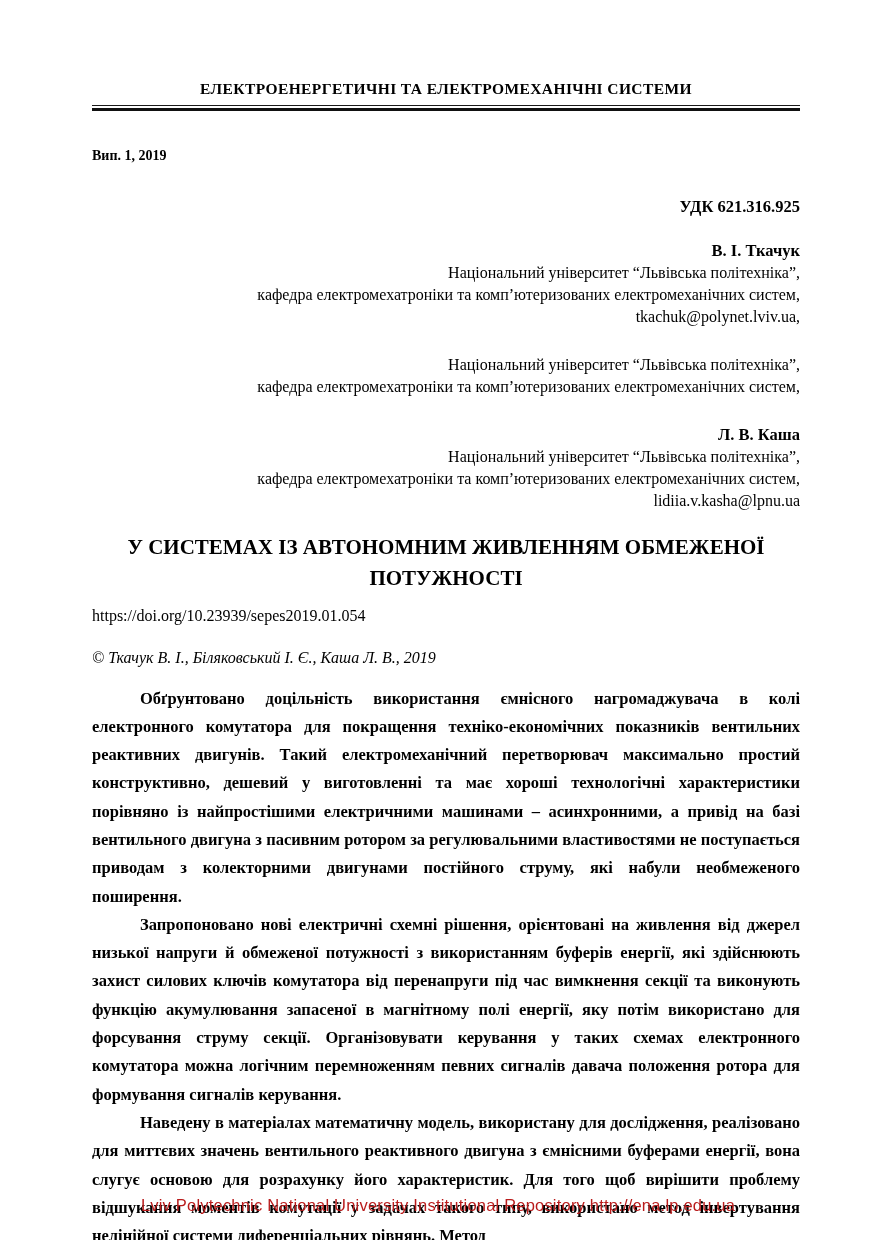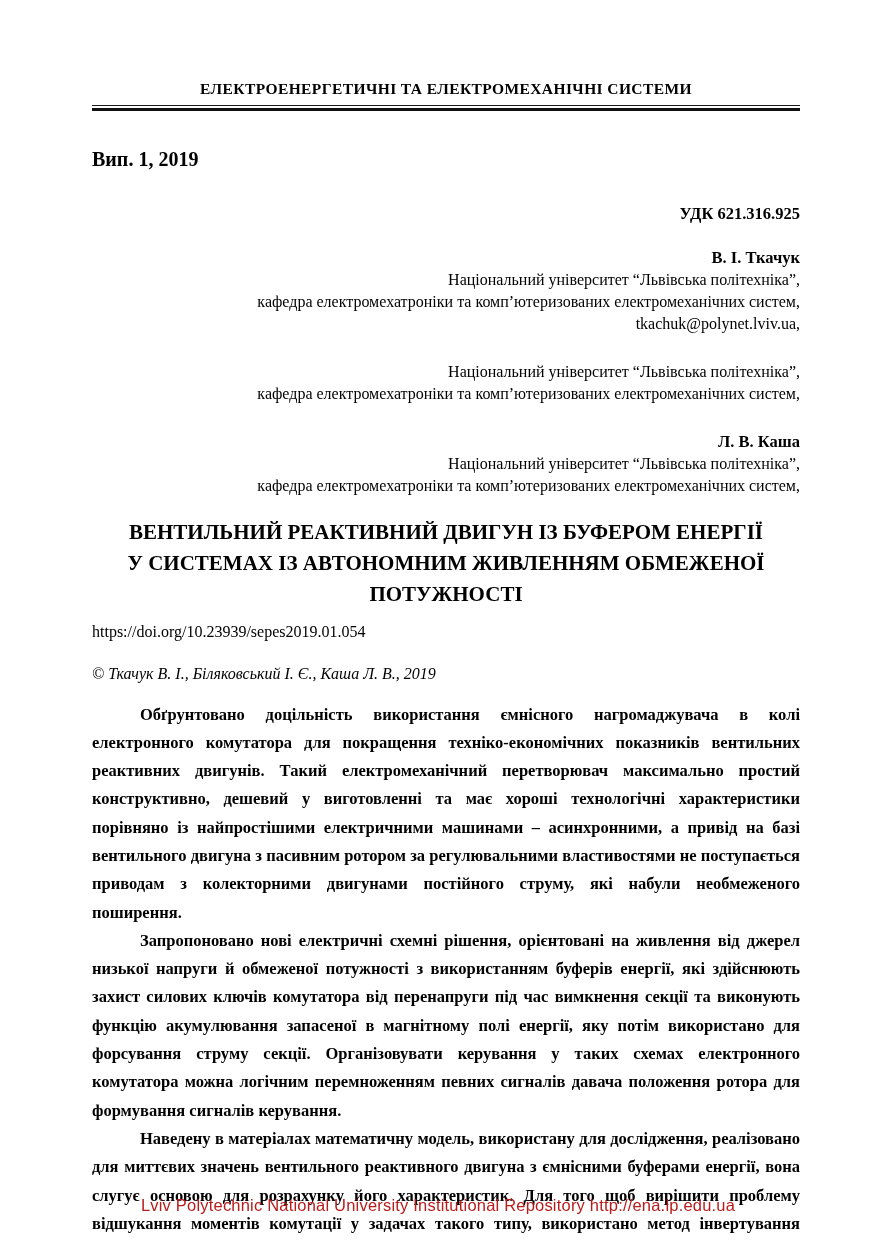--- a/index.html
+++ b/index.html
@@ -32,21 +32,21 @@
   }
   .header-rule {
     border: 0;
     border-top: 1.5px solid #1a1a1a;
     border-bottom: 3px solid #111111;
     height: 1.5px;
     margin: 0;
   }
   .issue {
     font-weight: bold;
-    font-size: 20px;
+    font-size: 14px;
     margin-top: 37px;
   }
   .udc {
     text-align: right;
     font-weight: bold;
     font-size: 16.5px;
     margin-top: 33px;
   }
   .author-block {
     text-align: right;
@@ -130,24 +130,24 @@
 
     <div class="author-block ab-2">
       <div>Національний університет “Львівська політехніка”,</div>
       <div>кафедра електромехатроніки та комп’ютеризованих електромеханічних систем,</div>
     </div>
 
     <div class="author-block ab-3">
       <div class="author-name">Л. В. Каша</div>
       <div>Національний університет “Львівська політехніка”,</div>
       <div>кафедра електромехатроніки та комп’ютеризованих електромеханічних систем,</div>
+      <div>lidiia.v.kasha@lpnu.ua</div>
     </div>
 
     <div class="article-title">
-      <div>ВЕНТИЛЬНИЙ РЕАКТИВНИЙ ДВИГУН ІЗ БУФЕРОМ ЕНЕРГІЇ</div>
       <div>У СИСТЕМАХ ІЗ АВТОНОМНИМ ЖИВЛЕННЯМ ОБМЕЖЕНОЇ</div>
       <div>ПОТУЖНОСТІ</div>
     </div>
 
     <div class="doi">https://doi.org/10.23939/sepes2019.01.054</div>
 
     <div class="copyright">© Ткачук В. І., Біляковський І. Є., Каша Л. В., 2019</div>
 
     <div class="abstract">
       <p>Обґрунтовано доцільність використання ємнісного нагромаджувача в колі електронного комутатора для покращення техніко-економічних показників вентильних реактивних двигунів. Такий електромеханічний перетворювач максимально простий конструктивно, дешевий у виготовленні та має хороші технологічні характеристики порівняно із найпростішими електричними машинами – асинхронними, а привід на базі вентильного двигуна з пасивним ротором за регулювальними властивостями не поступається приводам з колекторними двигунами постійного струму, які набули необмеженого поширення.</p>

